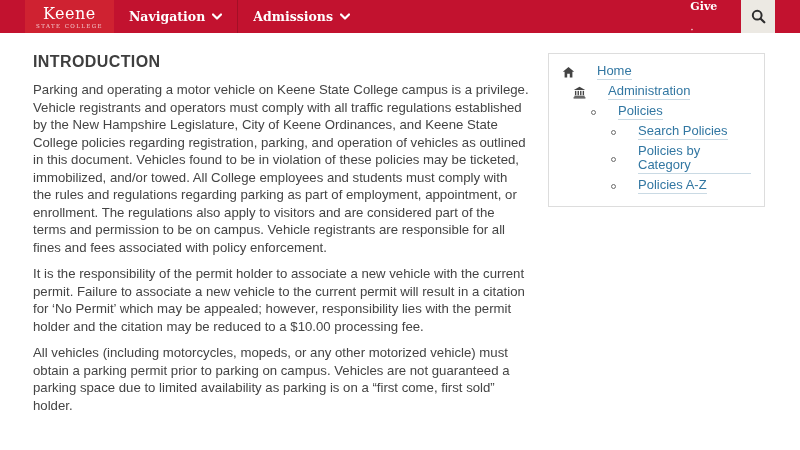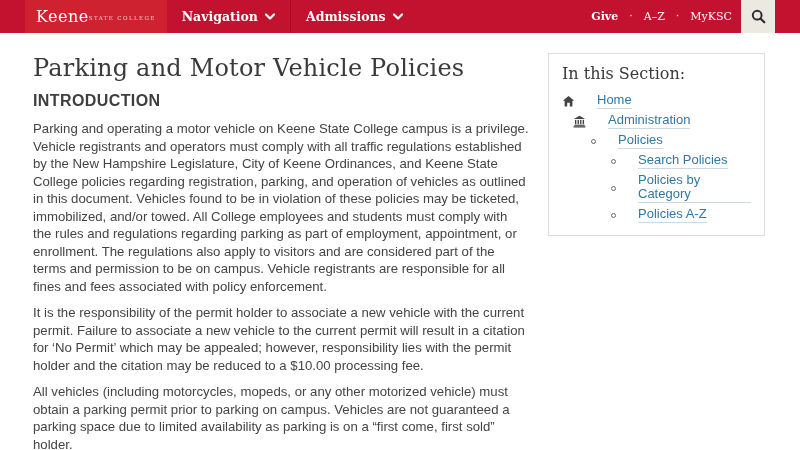--- a/index.html
+++ b/index.html
@@ -15,21 +15,21 @@
     height: 33px;
     background: #c2122f;
     display: flex;
     align-items: stretch;
   }
   .logo-block {
     margin-left: 25px;
     background: #cf2231;
     padding: 3px 11px 2px;
     display: flex;
-    flex-direction: row;
+    flex-direction: column;
     justify-content: center;
     align-items: center;
     cursor: pointer;
   }
   .logo-name {
     font-family: "DejaVu Serif", serif;
     font-size: 16px;
     line-height: 16px;
     color: #ffffff;
     letter-spacing: 0.5px;
@@ -51,27 +51,27 @@
     font-family: "DejaVu Serif", serif;
     font-weight: bold;
     font-size: 12.5px;
     cursor: pointer;
     white-space: nowrap;
   }
   .nav-divider { width: 1px; background: #a30f26; }
   .flex-spacer { flex: 1; }
   .utility {
     display: flex;
-    align-items: center;
     gap: 11px;
     color: #ffffff;
     font-family: "DejaVu Serif", serif;
     font-size: 11px;
     margin-right: 9px;
     white-space: nowrap;
+    flex-direction: column;
   }
   .utility a { color: #ffffff; text-decoration: none; cursor: pointer; }
   .utility .u-bold { font-weight: bold; }
   .utility .dot { opacity: 0.85; }
   .search-btn {
     width: 34px;
     margin-right: 25px;
     background: #ece9e3;
     border: none;
     display: flex;
@@ -199,30 +199,28 @@
         <circle cx="6.2" cy="6.2" r="4.4" fill="none" stroke="#2d2d2d" stroke-width="2"></circle>
         <line x1="9.7" y1="9.7" x2="13.3" y2="13.3" stroke="#2d2d2d" stroke-width="2.2" stroke-linecap="round"></line>
       </svg>
     </span>
   </button>
 </header>
 
 <div class="main">
 
   <article class="article">
-    <h1 class="page-title">Parking and Motor Vehicle Policies</h1>
     <h2 class="section-heading">INTRODUCTION</h2>
     <p>Parking and operating a motor vehicle on Keene State College campus is a privilege. Vehicle registrants and operators must comply with all traffic regulations established by the New Hampshire Legislature, City of Keene Ordinances, and Keene State College policies regarding registration, parking, and operation of vehicles as outlined in this document. Vehicles found to be in violation of these policies may be ticketed, immobilized, and/or towed. All College employees and students must comply with the rules and regulations regarding parking as part of employment, appointment, or enrollment. The regulations also apply to visitors and are considered part of the terms and permission to be on campus. Vehicle registrants are responsible for all fines and fees associated with policy enforcement.</p>
     <p>It is the responsibility of the permit holder to associate a new vehicle with the current permit. Failure to associate a new vehicle to the current permit will result in a citation for ‘No Permit’ which may be appealed; however, responsibility lies with the permit holder and the citation may be reduced to a $10.00 processing fee.</p>
     <p>All vehicles (including motorcycles, mopeds, or any other motorized vehicle) must obtain a parking permit prior to parking on campus. Vehicles are not guaranteed a parking space due to limited availability as parking is on a “first come, first sold” holder.</p>
 
   </article>
 
   <aside class="sidebar">
-    <h3 class="sidebar-title">In this Section:</h3>
 
     <div class="side-item lvl0">
       <span class="side-icon">
         <svg width="13" height="13" viewBox="0 0 16 16" fill="#444444">
           <path d="M8 1.2 L15 7.2 L12.8 7.2 L12.8 14 L9.6 14 L9.6 9.6 L6.4 9.6 L6.4 14 L3.2 14 L3.2 7.2 L1 7.2 Z"></path>
         </svg>
       </span>
       <a class="side-link">Home</a>
     </div>
 

